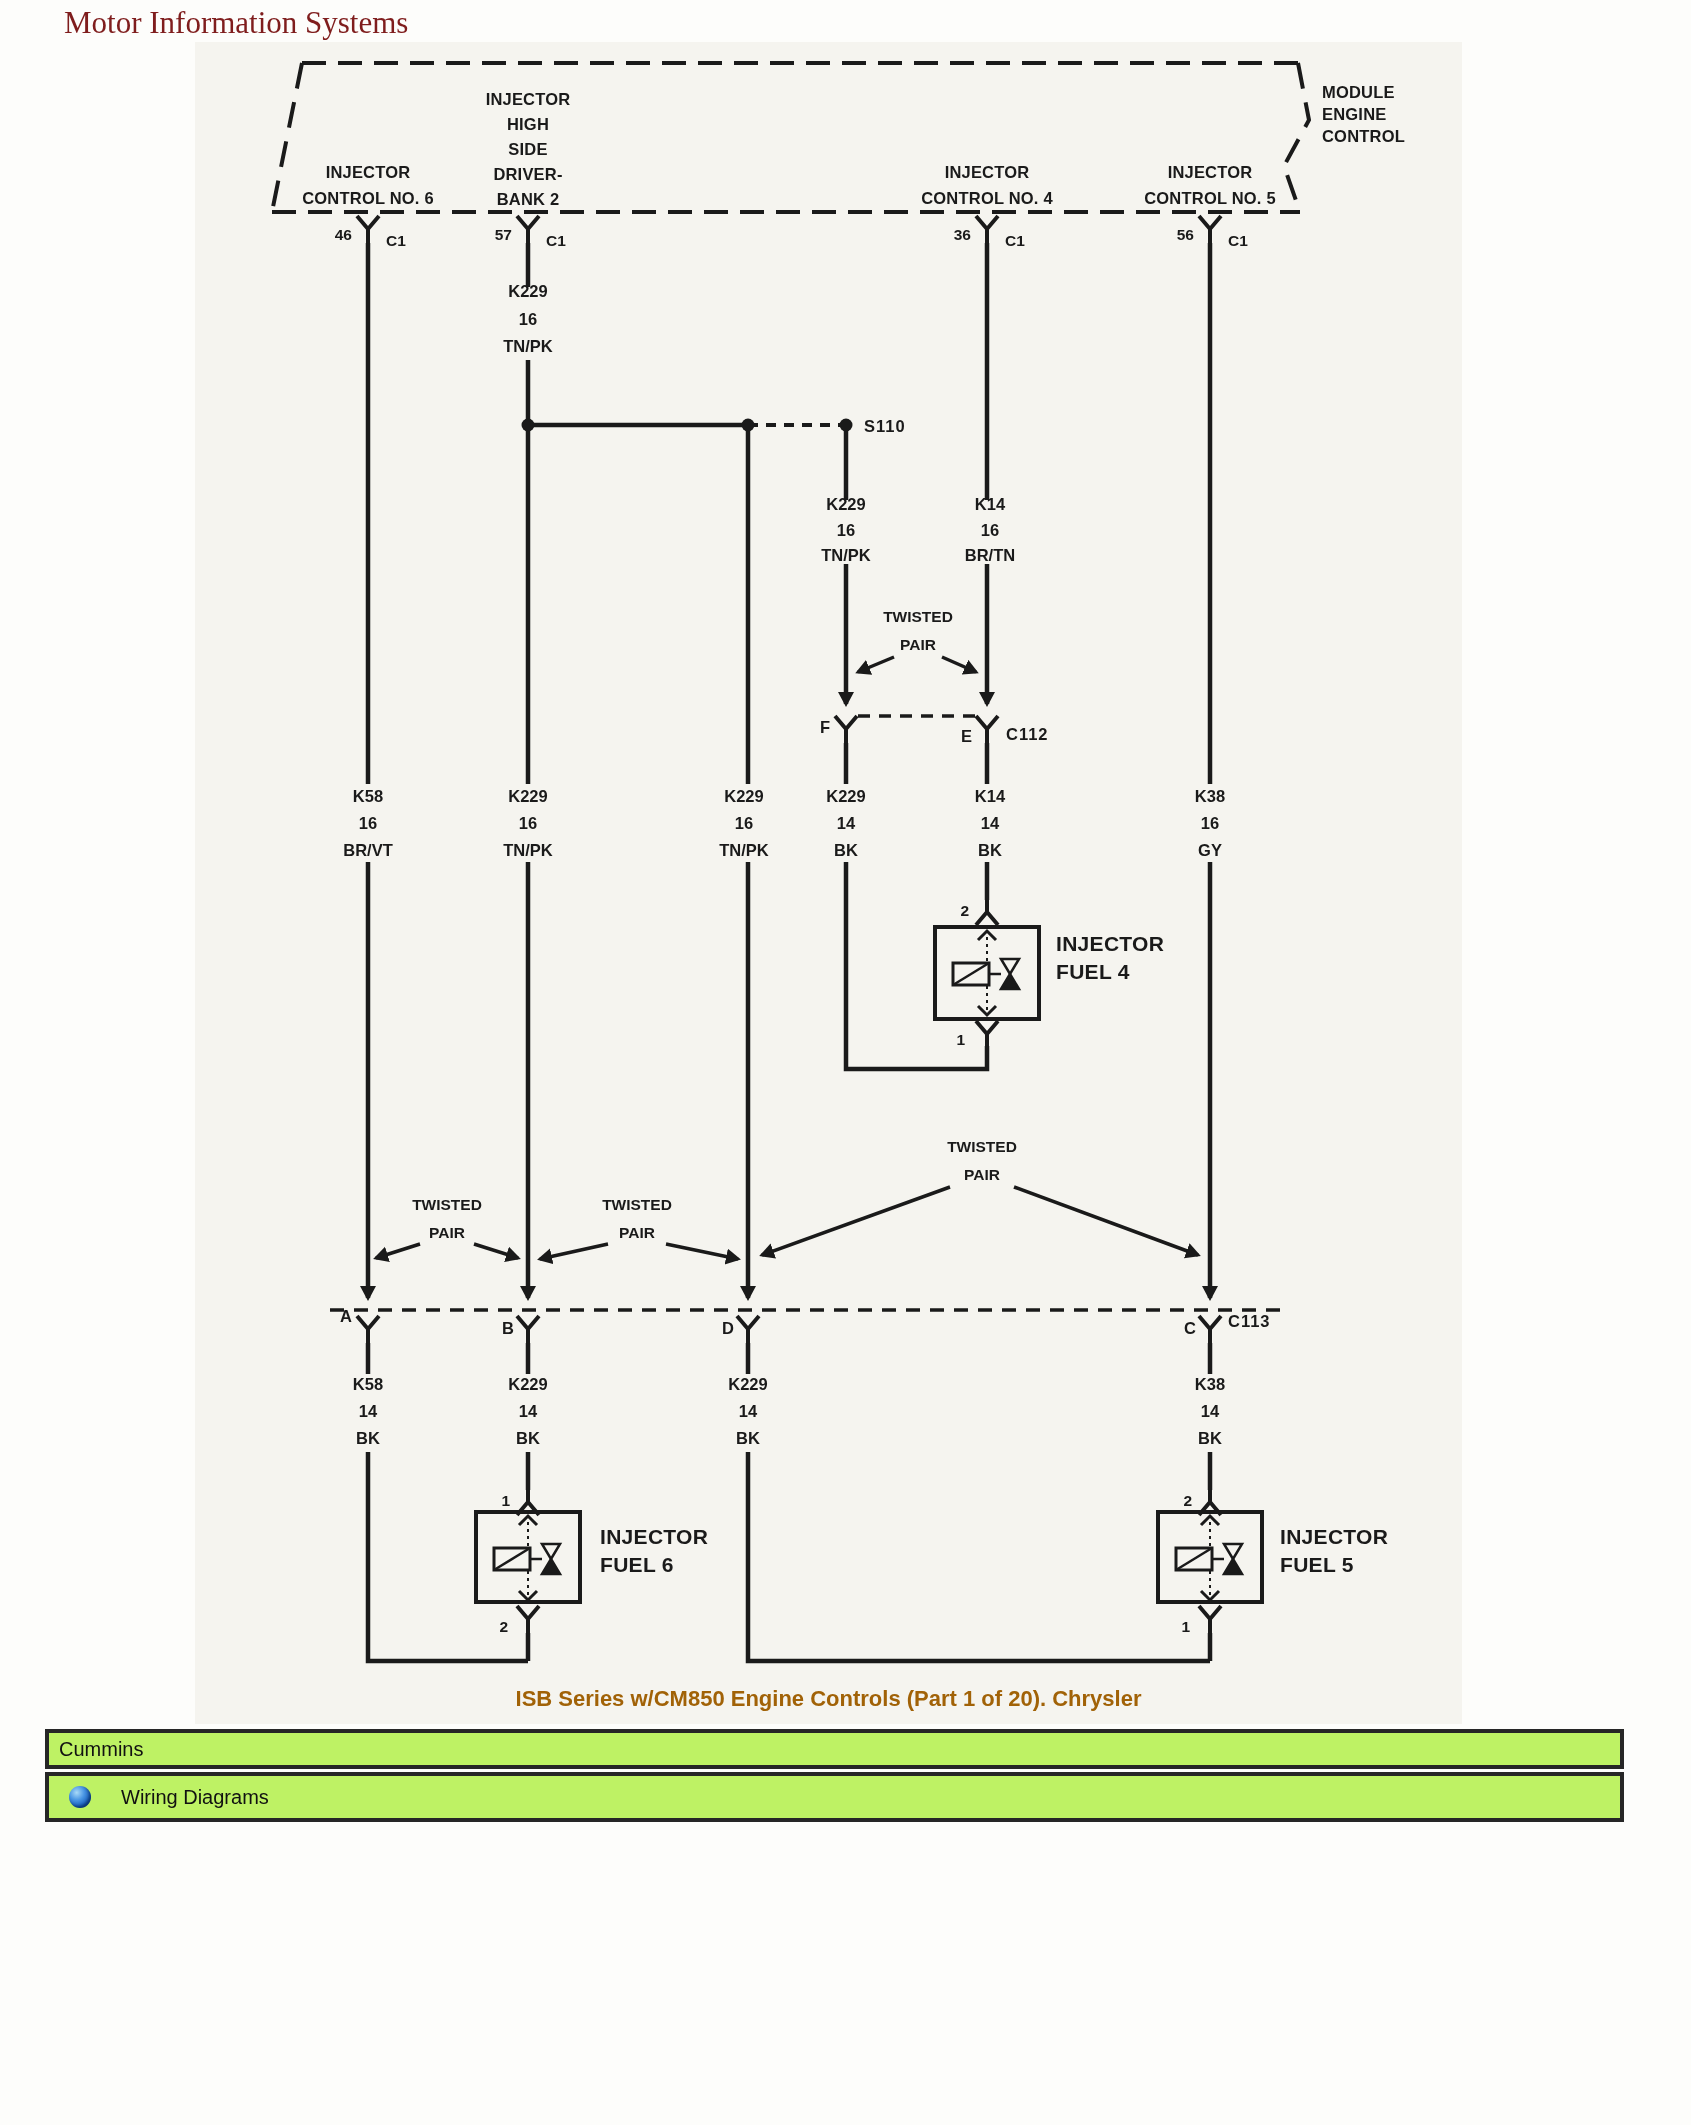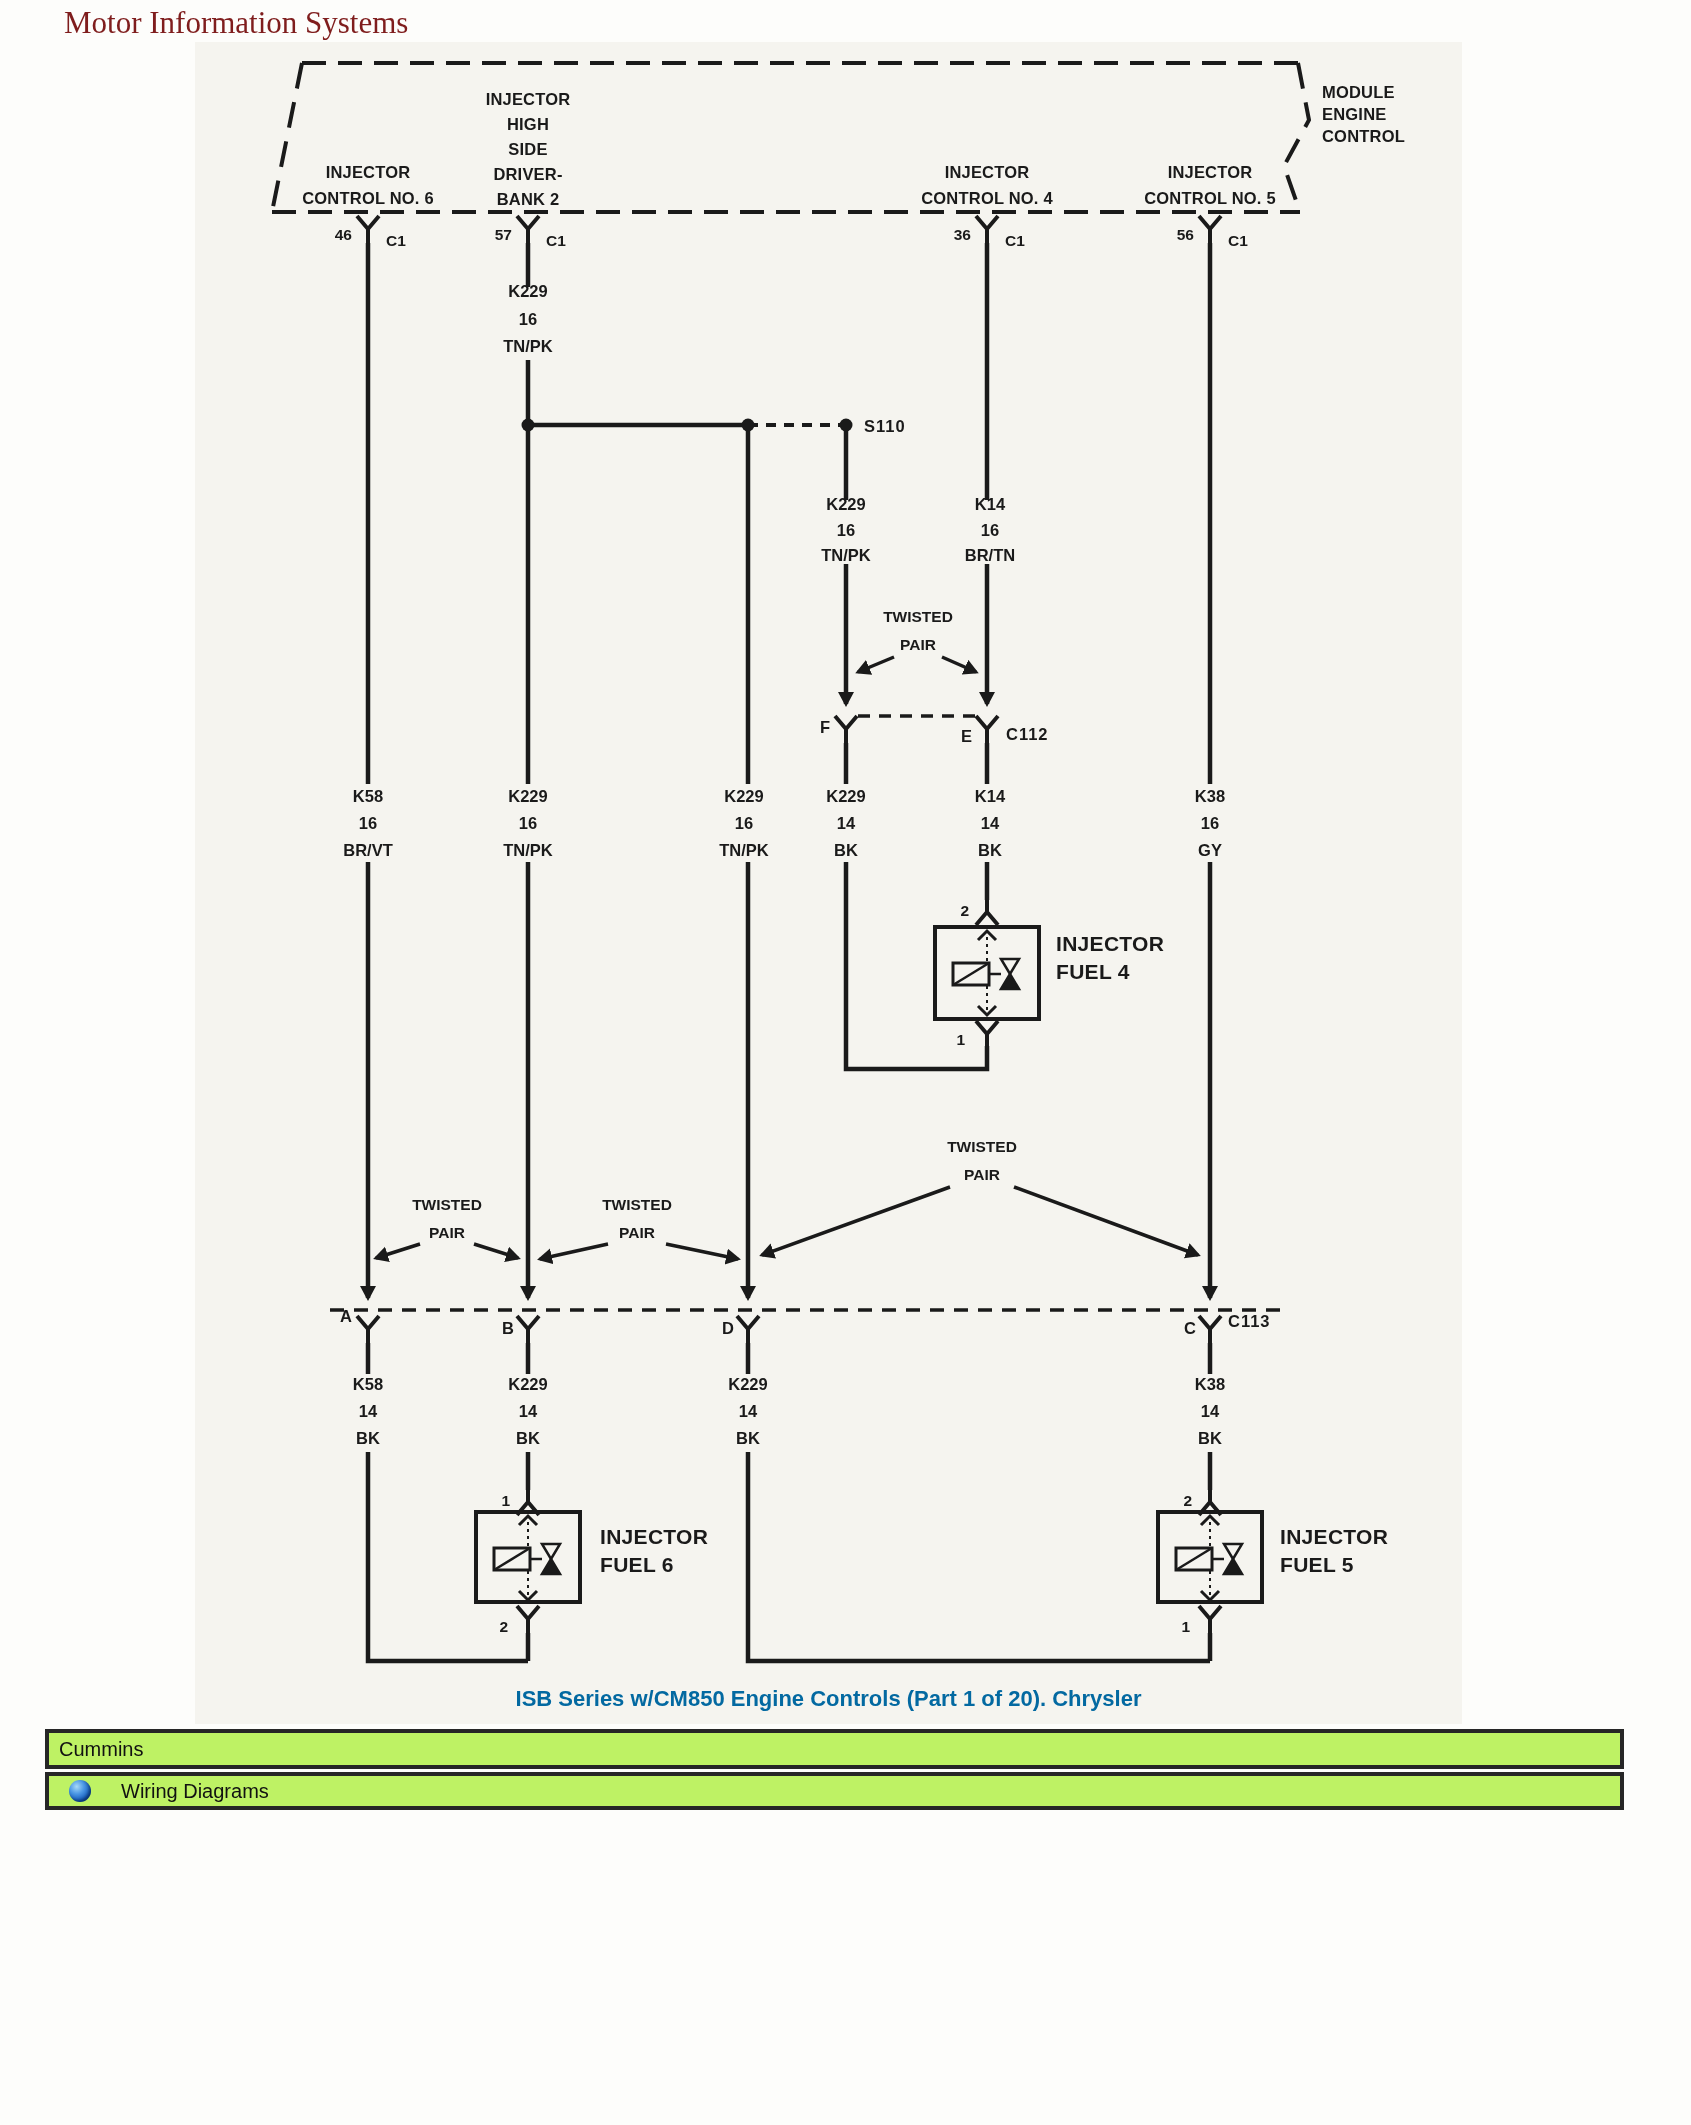--- a/index.html
+++ b/index.html
@@ -19,30 +19,30 @@
   .tm{text-anchor:middle}.te{text-anchor:end}.ts{text-anchor:start}
   .f-box{font-size:16.5px;letter-spacing:.2px;}
   .f-pin{font-size:15.5px;}
   .f-wire{font-size:16.5px;}
   .f-tp{font-size:15.5px;}
   .f-cav{font-size:16.5px;}
   .f-conn{font-size:16.5px;letter-spacing:1px;}
   .f-inj{font-size:21px;letter-spacing:.3px;}
   .caption{
     position:absolute;left:195px;top:1686px;width:1267px;
-    text-align:center;font-size:22px;font-weight:bold;color:#0369a1;
+    text-align:center;font-size:22px;font-weight:bold;color:#a16207;
   }
   .footer-box{
     position:absolute;left:45px;width:1579px;background:#bef264;
     border:4px solid #262626;box-sizing:border-box;
     display:flex;align-items:center;
     font-size:20px;color:#111;
   }
   .src-box{top:1729px;height:40px;padding-left:10px;}
-  .link-box{top:1772px;height:38px;padding-left:20px;}
+  .link-box{top:1772px;height:50px;padding-left:20px;}
   .globe{
     width:22px;height:22px;border-radius:50%;margin-right:30px;flex:0 0 auto;
     background:radial-gradient(circle at 35% 30%, #a8daf8 0%, #4b97e4 35%, #1158b9 70%, #083a86 100%);
     box-shadow:inset -2px -2px 3px rgba(0,0,0,.35);
   }
 </style>
 </head>
 <body>
 
 <div class="page-title">Motor Information Systems</div>

